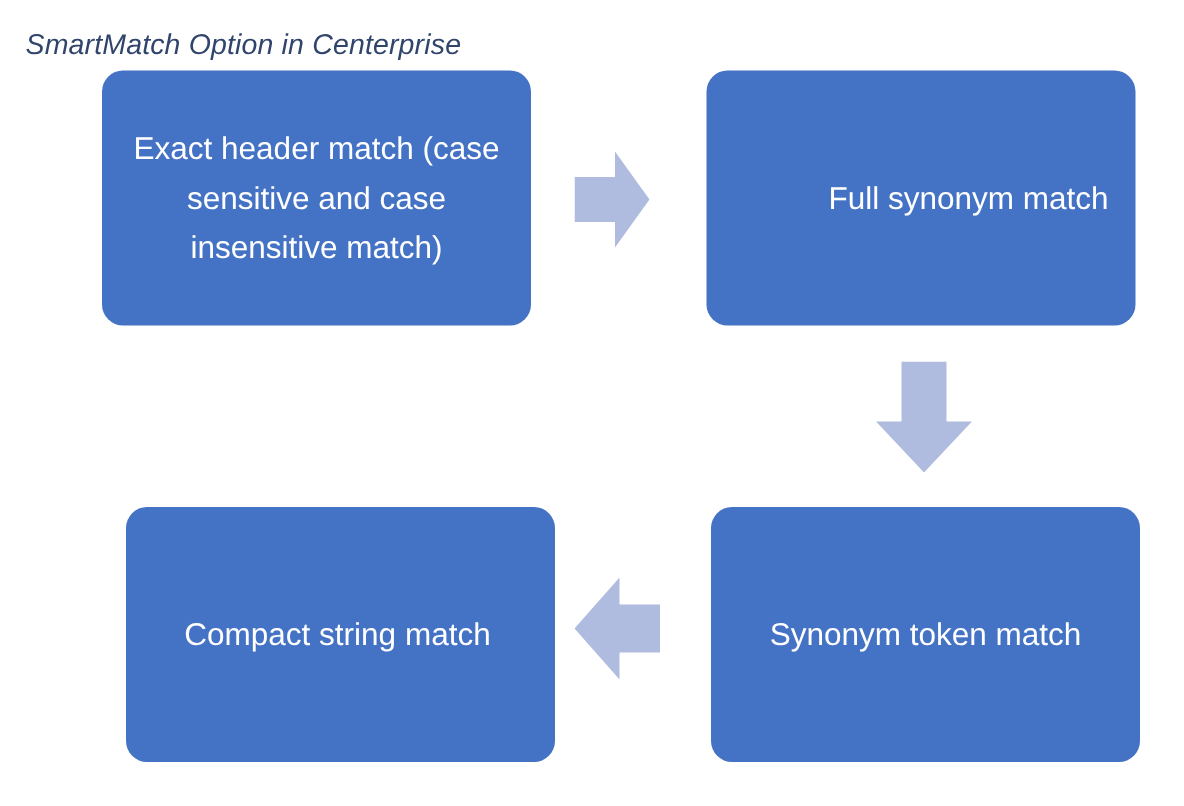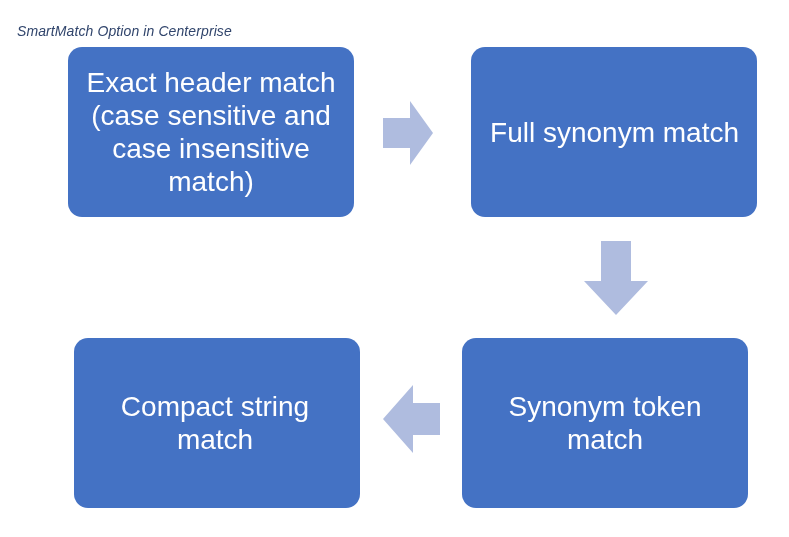--- a/index.html
+++ b/index.html
@@ -16,50 +16,50 @@
     height: 537px;
     background: #ffffff;
     overflow: hidden;
   }
   .title {
     position: absolute;
     left: 17px;
     top: 21px;
     font-family: "Liberation Sans", sans-serif;
     font-style: italic;
-    font-size: 14px;
+    font-size: 19px;
     line-height: 20px;
     color: #31456C;
     white-space: nowrap;
     letter-spacing: 0.1px;
   }
   .node {
     position: absolute;
     width: 286px;
     height: 170px;
     background: #4472C4;
     border-radius: 14px;
     display: flex;
     align-items: center;
     justify-content: center;
     box-sizing: border-box;
     padding: 6px 18px;
   }
   .node-label {
     color: #FFFFFF;
     font-family: "Liberation Sans", sans-serif;
-    font-size: 28px;
+    font-size: 21px;
     line-height: 33px;
     text-align: center;
     font-weight: 400;
   }
   #node-exact-header-match { left: 68px;  top: 47px;  }
   #node-full-synonym-match { left: 471px; top: 47px; justify-content: flex-end;  }
-  #node-compact-string-match { left: 74px;  top: 338px; padding-left: 14px; }
-  #node-synonym-token-match  { left: 462px; top: 338px; }
+  #node-compact-string-match { left: 84px;  top: 338px; padding-left: 14px; }
+  #node-synonym-token-match  { left: 474px; top: 338px; }
 
   .arrow {
     position: absolute;
   }
   #arrow-right { left: 383px; top: 101px; width: 50px;  height: 64px; }
   #arrow-down  { left: 584px; top: 241px; width: 64px;  height: 74px; }
   #arrow-left  { left: 383px; top: 385px; width: 57px;  height: 68px; }
 </style>
 </head>
 <body>

